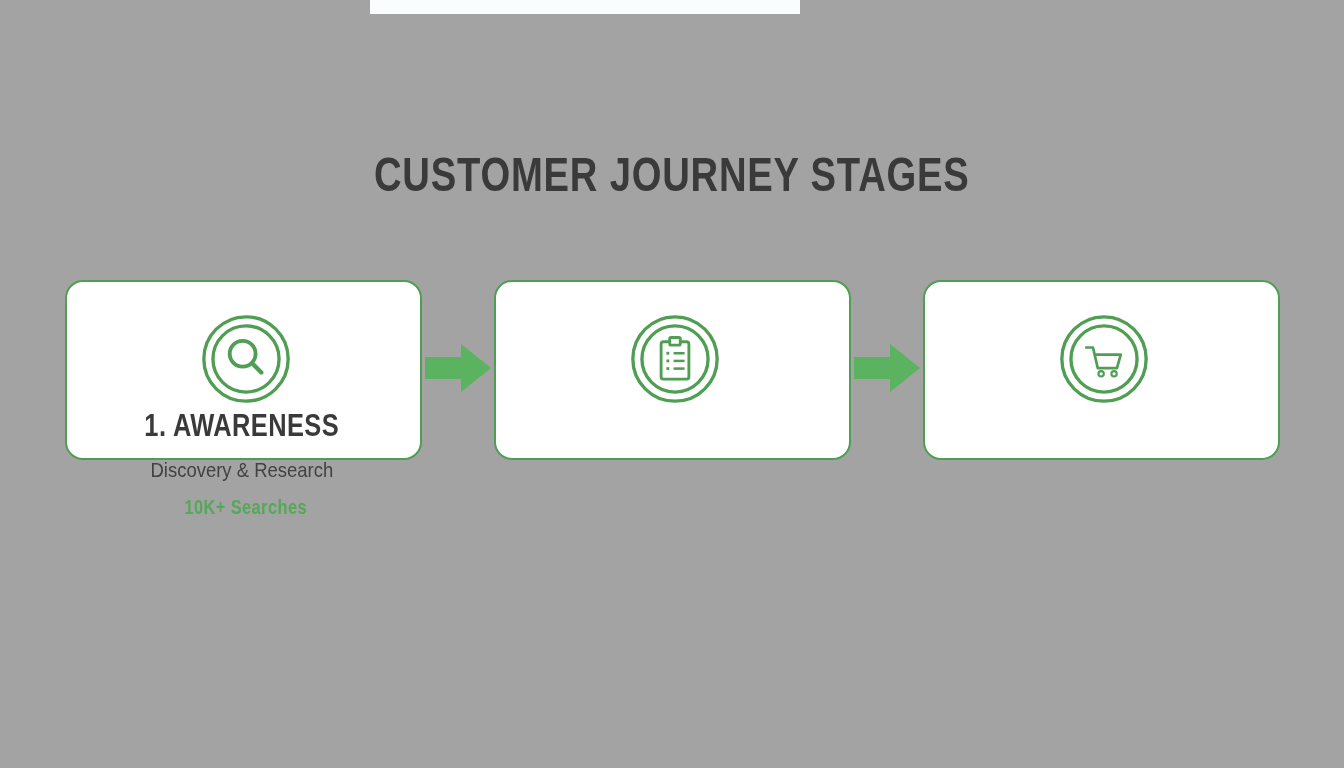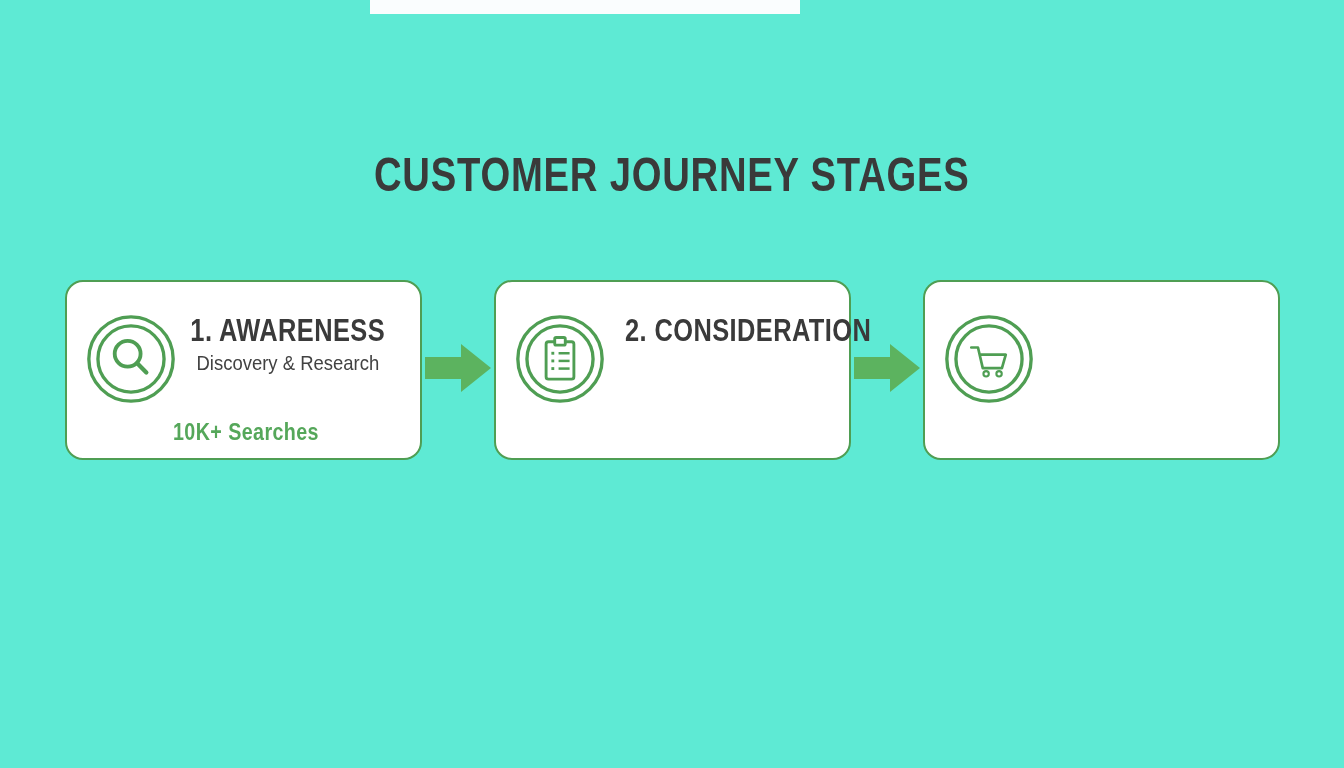--- a/index.html
+++ b/index.html
@@ -4,21 +4,21 @@
 <style>
   html, body {
     margin: 0;
     padding: 0;
     background: #ffffff;
   }
   .canvas {
     position: relative;
     width: 1344px;
     height: 768px;
-    background: #5eead4;
+    background: #a3a3a3;
     overflow: hidden;
     font-family: "Liberation Sans", sans-serif;
   }
   
   .top-residue {
     position: absolute;
     top: 0; left: 370px;
     width: 430px; height: 14px;
     background: #fafdfe;
   }
@@ -52,21 +52,22 @@
     width: 357px;
     height: 180px;
     box-sizing: border-box;
     border: 2.5px solid #4f9e53;
     border-radius: 18px;
     background: #ffffff;
     padding: 28px 12px 0 18px;
   }
   .card-top {
     display: flex;
-    align-items: flex-start;
+    align-items: center;
+    flex-direction: column;
   }
   .icon-wrap {
     flex: 0 0 auto;
     width: 92px;
     height: 92px;
     margin-top: 3px;
   }
   .icon-wrap svg { display: block; width: 92px; height: 92px; }
   .text-col {
     flex: 1 1 auto;
@@ -81,25 +82,26 @@
     line-height: 1.15;
     margin-top: 3px;
     white-space: nowrap;
   }
   .stage-heading .condensed { transform: scaleX(0.82); letter-spacing: 0.5px; }
   .stage-subtitle {
     font-size: 21px;
     color: #424242;
     line-height: 1.3;
     white-space: nowrap;
+    margin-top: 12px;
   }
   .stage-subtitle .condensed { transform: scaleX(0.88); letter-spacing: 0; }
   .stage-stat {
     text-align: center;
-    font-size: 24px;
+    font-size: 20px;
     font-weight: bold;
     color: #55a75a;
     margin-top: 13px;
     white-space: nowrap;
   }
   .stage-stat .condensed { transform: scaleX(0.82); letter-spacing: 0.5px; }
   .flow-arrow {
     flex: 0 0 auto;
     margin: 0 3px;
     margin-bottom: 4px;
@@ -159,23 +161,20 @@
             <rect x="42.5" y="25.5" width="11" height="8" rx="1.5" stroke="#4f9e53" stroke-width="3" fill="#ffffff"></rect>
             <rect x="39" y="40.5" width="3" height="3" fill="#4f9e53"></rect>
             <line x1="46.5" y1="42" x2="58" y2="42" stroke="#4f9e53" stroke-width="2.6"></line>
             <rect x="39" y="48.5" width="3" height="3" fill="#4f9e53"></rect>
             <line x1="46.5" y1="50" x2="58" y2="50" stroke="#4f9e53" stroke-width="2.6"></line>
             <rect x="39" y="56.5" width="3" height="3" fill="#4f9e53"></rect>
             <line x1="46.5" y1="58" x2="58" y2="58" stroke="#4f9e53" stroke-width="2.6"></line>
           </svg>
         </div>
         <div class="text-col">
-          <div class="stage-heading">
-            <span class="condensed">2. CONSIDERATION</span>
-          </div>
         </div>
       </div>
     </div>
 
     <div class="flow-arrow">
       <svg width="66" height="48" viewBox="0 0 66 48">
         <polygon points="0,13 36,13 36,0 66,24 36,48 36,35 0,35" fill="#5cb35f"></polygon>
       </svg>
     </div>
 

